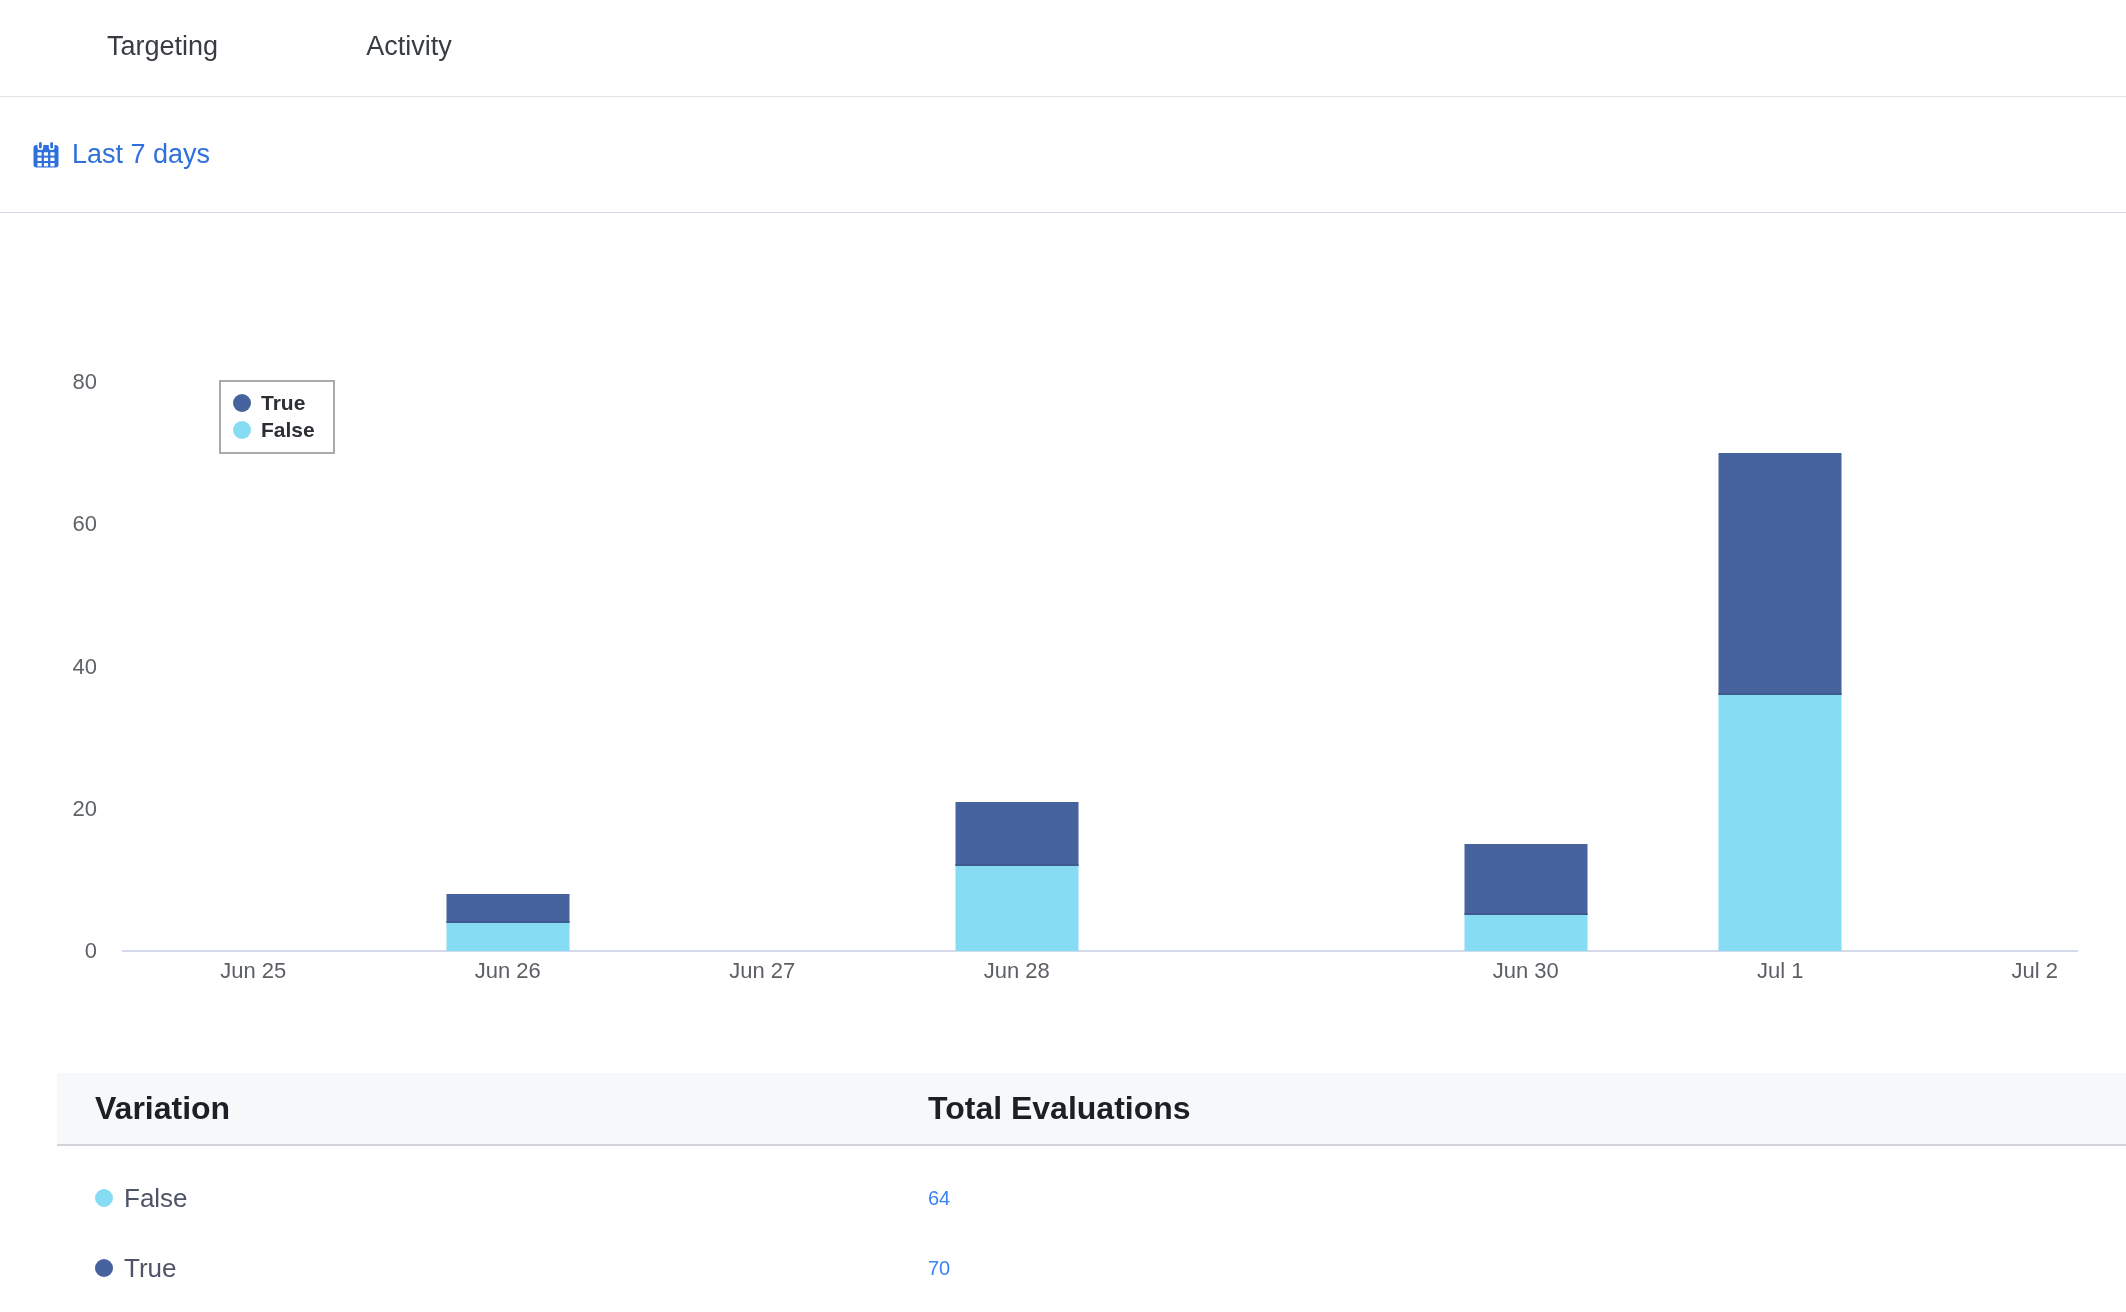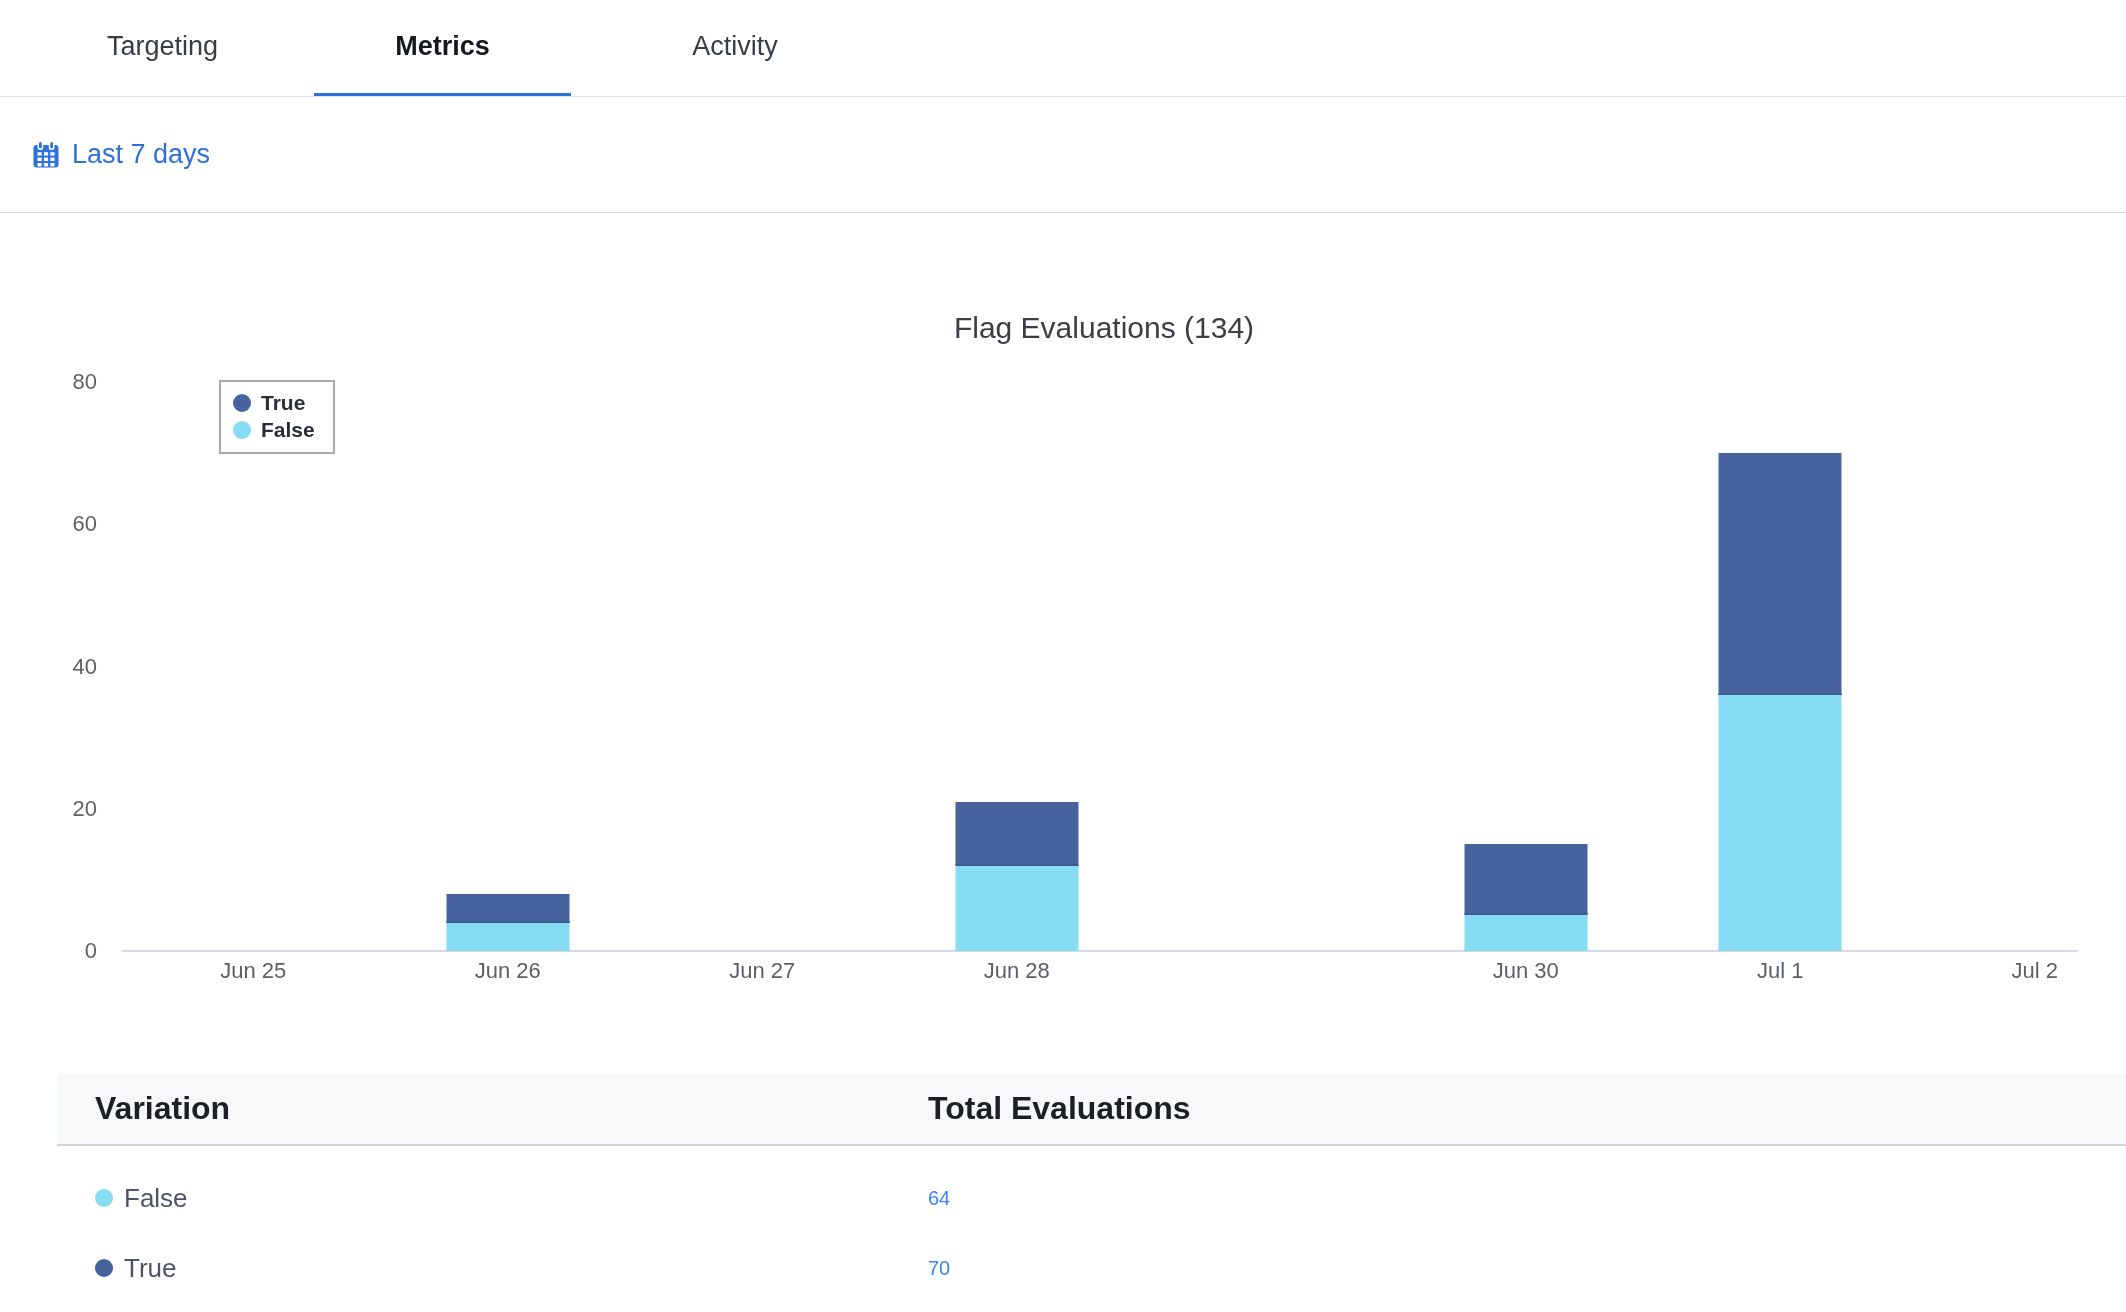--- a/index.html
+++ b/index.html
@@ -76,21 +76,20 @@
   }
   .cell-label{display:flex;align-items:center;gap:11px;font-size:26px;color:#4e5468;}
   .dot{width:18px;height:18px;border-radius:50%;flex:none;}
   .cell-value{font-size:20px;color:#3b82f6;}
 </style>
 </head>
 <body>
 
 <nav class="tabbar">
   <div class="tab tab-w1">Targeting</div>
-  <div class="tab tab-w2 active">Metrics</div>
   <div class="tab tab-w3">Activity</div>
 </nav>
 
 <div class="filterbar">
   <button class="daterange">
     <svg width="30" height="30" viewBox="0 0 24 24" aria-hidden="true">
       <rect x="2" y="4" width="20" height="18" rx="2.4" fill="currentColor"></rect>
       <rect x="5.8" y="1" width="3.4" height="6.4" rx="1.7" fill="currentColor" stroke="#ffffff" stroke-width="1.2"></rect>
       <rect x="14.8" y="1" width="3.4" height="6.4" rx="1.7" fill="currentColor" stroke="#ffffff" stroke-width="1.2"></rect>
       <g fill="#ffffff">
@@ -103,21 +102,20 @@
         <rect x="5.2" y="18.4" width="3.3" height="2.7"></rect>
           <rect x="10.35" y="18.4" width="3.3" height="2.7"></rect>
           <rect x="15.5" y="18.4" width="3.3" height="2.7"></rect>
       </g>
     </svg>
     <span>Last 7 days</span>
   </button>
 </div>
 
 <section class="chart-section">
-  <div class="chart-title">Flag Evaluations (134)</div>
   <div class="y-axis" id="y-axis">
       <div class="ytick" style="top: 738px;">0</div>
       <div class="ytick" style="top: 595.75px;">20</div>
       <div class="ytick" style="top: 453.5px;">40</div>
       <div class="ytick" style="top: 311.25px;">60</div>
       <div class="ytick" style="top: 169px;">80</div>
     </div>
   <div class="axis-line"></div>
   <div class="plot" id="plot">
       <div class="slot" style="left: 0px;">

